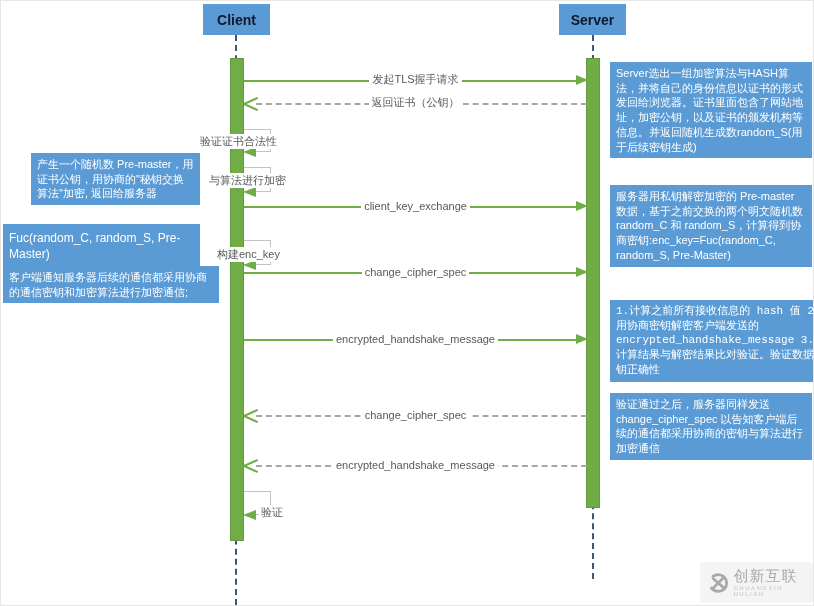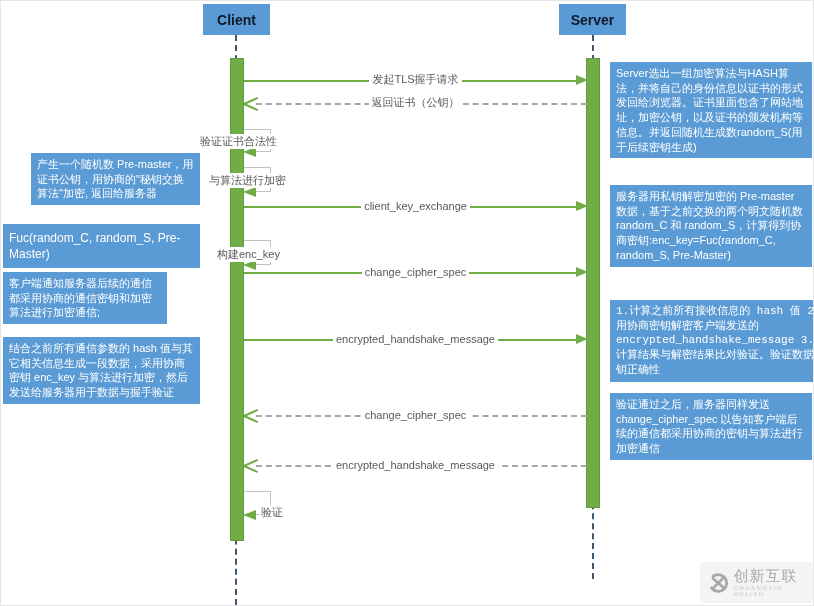--- a/index.html
+++ b/index.html
@@ -63,22 +63,21 @@
   <div class="head" style="left:202px;top:3px;">
     <span>Client</span>
   </div>
   <div class="head" style="left:558px;top:3px;">
     <span>Server</span>
   </div>
 
 
   <div class="note" style="left:30px;top:152px;width:169px;">产生一个随机数 Pre-master，用证书公钥，用协商的"秘钥交换算法"加密, 返回给服务器</div>
   <div class="note mono" style="left:2px;top:223px;width:197px;">Fuc(random_C, random_S, Pre-Master)</div>
-  <div class="note" style="left:2px;top:271px;width:164px;">客户端通知服务器后续的通信都采用协商的通信密钥和加密算法进行加密通信;</div>
-  <div class="note" style="left:2px;top:336px;width:197px;">结合之前所有通信参数的 hash 值与其它相关信息生成一段数据，采用协商密钥 enc_key 与算法进行加密，然后发送给服务器用于数据与握手验证</div>
+  <div class="note" style="left:2px;top:265px;width:216px;">客户端通知服务器后续的通信都采用协商的通信密钥和加密算法进行加密通信;</div>
 
   <div class="note" style="left:609px;top:61px;width:202px;">Server选出一组加密算法与HASH算法，并将自己的身份信息以证书的形式发回给浏览器。证书里面包含了网站地址，加密公钥，以及证书的颁发机构等信息。并返回随机生成数random_S(用于后续密钥生成)</div>
   <div class="note" style="left:609px;top:184px;width:202px;">服务器用私钥解密加密的 Pre-master 数据，基于之前交换的两个明文随机数 random_C 和 random_S，计算得到协商密钥:enc_key=Fuc(random_C, random_S, Pre-Master)</div>
   <div class="note" style="left:609px;top:299px;width:232px;font-family:Liberation Mono, monospace;">1.计算之前所有接收信息的 hash 值 2.使用协商密钥解密客户端发送的 encrypted_handshake_message 3.将计算结果与解密结果比对验证。验证数据和密钥正确性</div>
   <div class="note" style="left:609px;top:392px;width:202px;">验证通过之后，服务器同样发送 change_cipher_spec 以告知客户端后续的通信都采用协商的密钥与算法进行加密通信</div>
 
   <div class="msg solid" style="top:80px;">
     <div class="ln"></div>
     <div class="hr"></div>
     <div class="lbl"><b>发起TLS握手请求</b></div>

